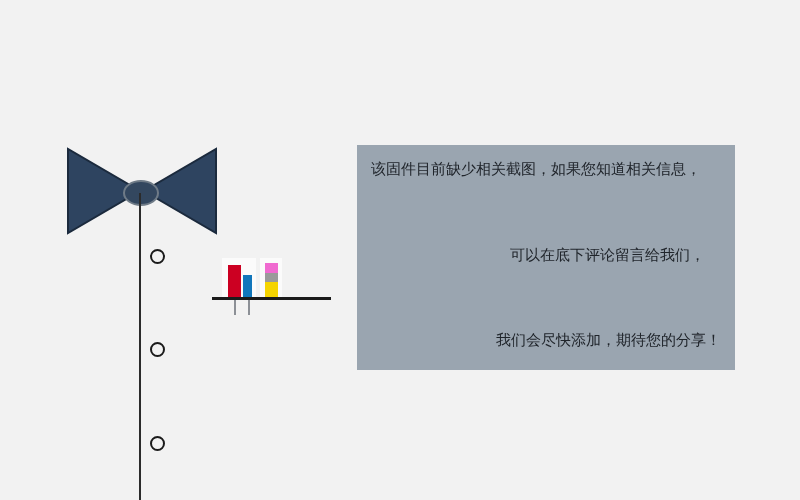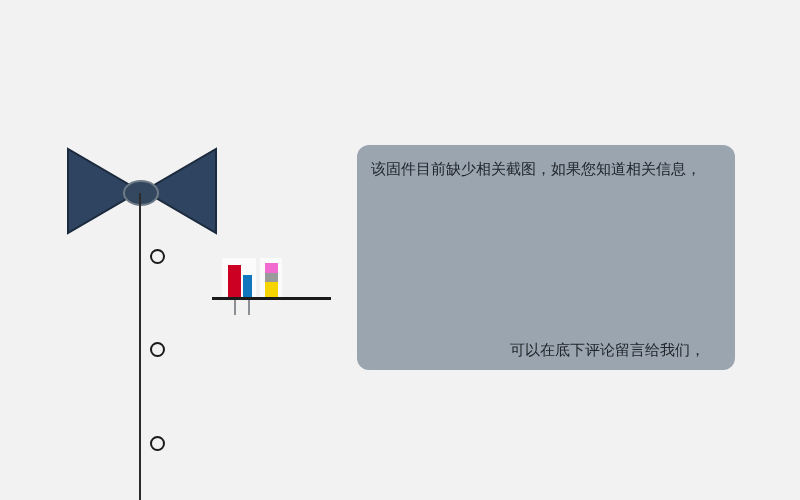--- a/index.html
+++ b/index.html
@@ -68,21 +68,20 @@
     left: 357px;
     top: 145px;
     width: 378px;
     height: 225px;
     background: #9aa5b0;
     box-sizing: border-box;
     padding: 14px 10px 10px 10px;
     display: flex;
     flex-direction: column;
     justify-content: space-between;
-    border-radius: 12px;
   }
   .notice-line {
     color: #20252b;
     font-size: 15px;
     line-height: 20px;
     white-space: nowrap;
     font-family: "DejaVu Sans", "Liberation Sans", sans-serif;
   }
   .notice-line.l1 { text-align: left;  margin-left: 4px; }
   .notice-line.l2 { text-align: right; margin-right: 20px; }
@@ -126,15 +125,16 @@
       <rect x="24" y="41" width="2" height="16" fill="#8c9096"></rect>
       <rect x="38" y="41" width="2" height="16" fill="#8c9096"></rect>
 
       <rect x="2" y="39" width="119" height="3" fill="#1b1b1b"></rect>
     </svg>
   </div>
 
   <div class="notice-panel">
     <div class="notice-line l1">该固件目前缺少相关截图，如果您知道相关信息，</div>
     <div class="notice-line l2">可以在底下评论留言给我们，</div>
+    <div class="notice-line l3">我们会尽快添加，期待您的分享！</div>
   </div>
 
 </div>
 
 </body></html>

